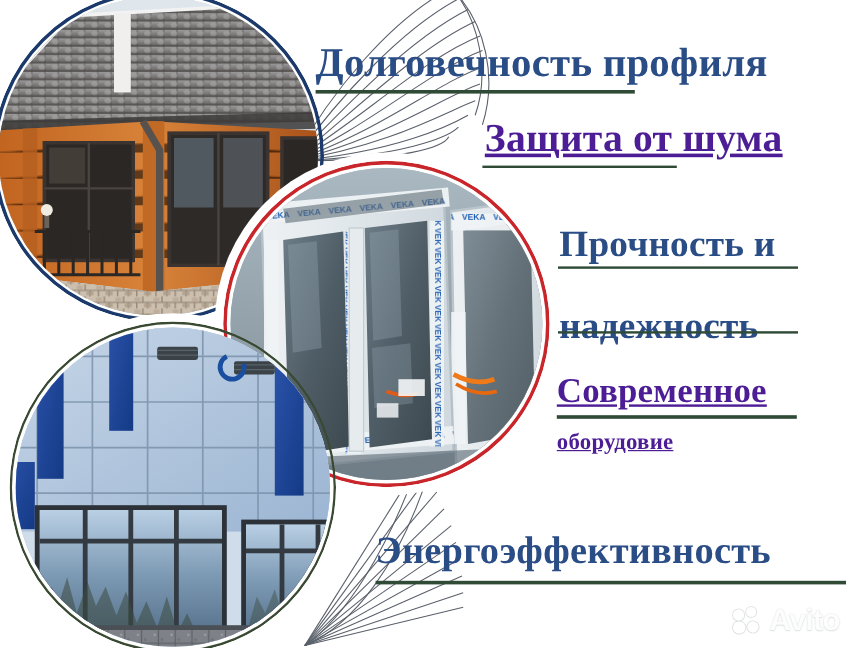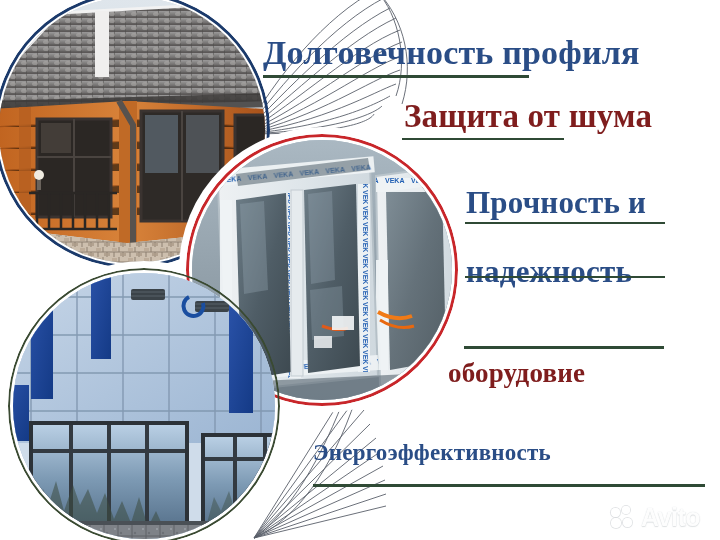--- a/index.html
+++ b/index.html
@@ -34,41 +34,41 @@
 
   
   .halo{position:absolute;border-radius:50%;background:#fff;}
   #halo-windows{left:179px;top:127px;width:286px;height:286px;z-index:3;}
   #halo-facade{left:1px;top:261px;width:286px;height:290px;z-index:4;}
 
   
   .txt{position:absolute;white-space:nowrap;font-weight:700;
        font-family:"Liberation Serif",serif;letter-spacing:.2px;z-index:9;}
   .blue{color:#2a4d86;}
-  .red{color:#7f1d1d;}
+  .red{color:#4c1d95;text-decoration:underline;}
   .uline{position:absolute;height:3px;background:#2f4a35;z-index:9;}
 
   #t1{left:263px;top:34px;font-size:34px;text-align:right;}
   #u1{left:263px;top:75px;width:266px;}
 
   #t2{left:404px;top:98px;font-size:33px;}
   #u2{left:402px;top:138px;width:162px;height:2px;}
 
   #t3{left:466px;top:185px;font-size:31px;text-align:right;}
   #u3{left:465px;top:222px;width:200px;height:2px;}
 
   #t4{left:466px;top:238px;font-size:31px;margin-top:16px;}
   #u4{left:465px;top:276px;width:200px;height:2px;}
 
   #t5{left:464px;top:310px;font-size:29px;}
   #u5{left:464px;top:346px;width:200px;height:3px;}
 
-  #t6{left:448px;top:358px;font-size:27px;}
-
-  #t7{left:313px;top:440px;font-size:23px;}
+  #t6{left:464px;top:358px;font-size:19px;}
+
+  #t7{left:313px;top:440px;font-size:32px;}
   #u7{left:313px;top:484px;width:392px;height:3px;}
 
   
   #avito{position:absolute;left:611px;top:500px;width:104px;height:34px;z-index:10;
          display:flex;align-items:center;pointer-events:none;}
   #avito .dots{position:relative;width:28px;height:22px;margin-right:2px;}
   #avito .dots i{position:absolute;display:block;border-radius:50%;
                  background:rgba(255,255,255,.92);
                  box-shadow:0 0 0 1px rgba(210,214,216,.65);}
   #avito .dots i:nth-child(1){left:0;top:2px;width:9px;height:9px;}
@@ -354,20 +354,21 @@
 
   <div class="txt red" id="t2">Защита от шума</div>
   <div class="uline" id="u2"></div>
 
   <div class="txt blue" id="t3">Прочность и</div>
   <div class="uline" id="u3"></div>
 
   <div class="txt blue" id="t4">надежность</div>
   <div class="uline" id="u4"></div>
 
+  <div class="txt red" id="t5">Современное</div>
   <div class="uline" id="u5"></div>
 
   <div class="txt red" id="t6">оборудовие</div>
 
   <div class="txt blue" id="t7">Энергоэффективность</div>
   <div class="uline" id="u7"></div>
 
   <div id="avito">
     <span class="dots">
       <i></i>

